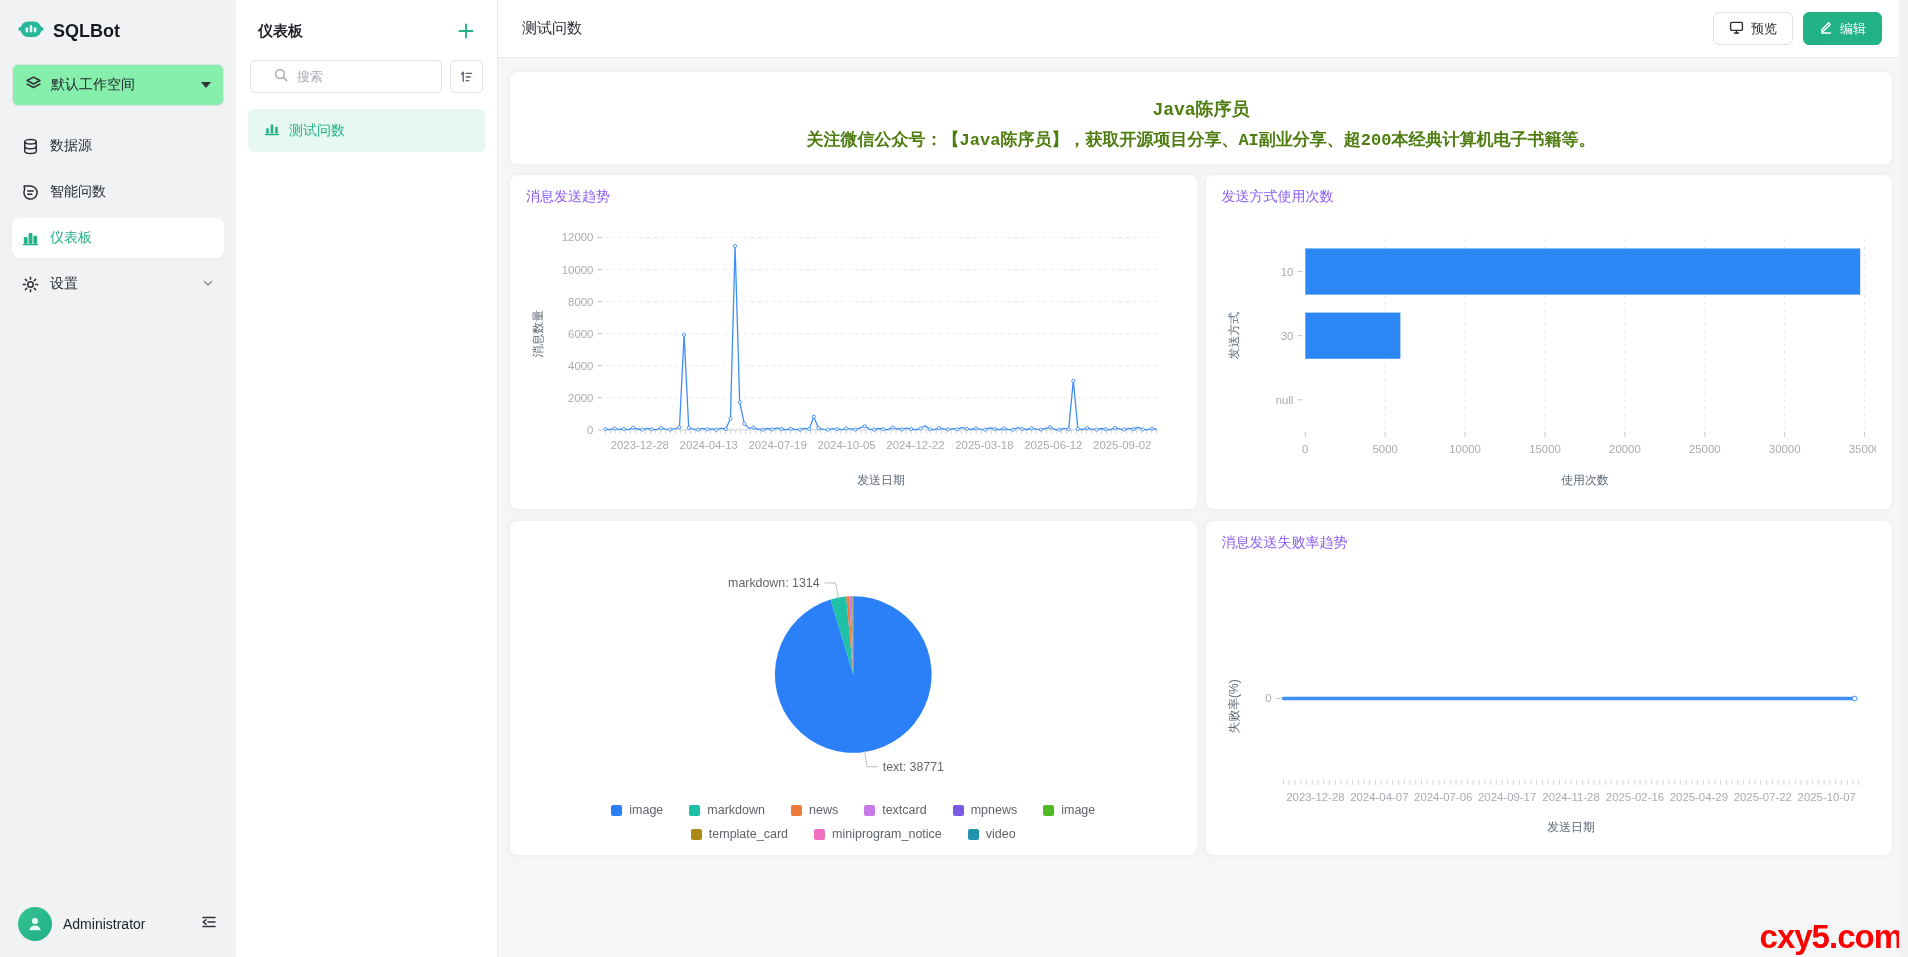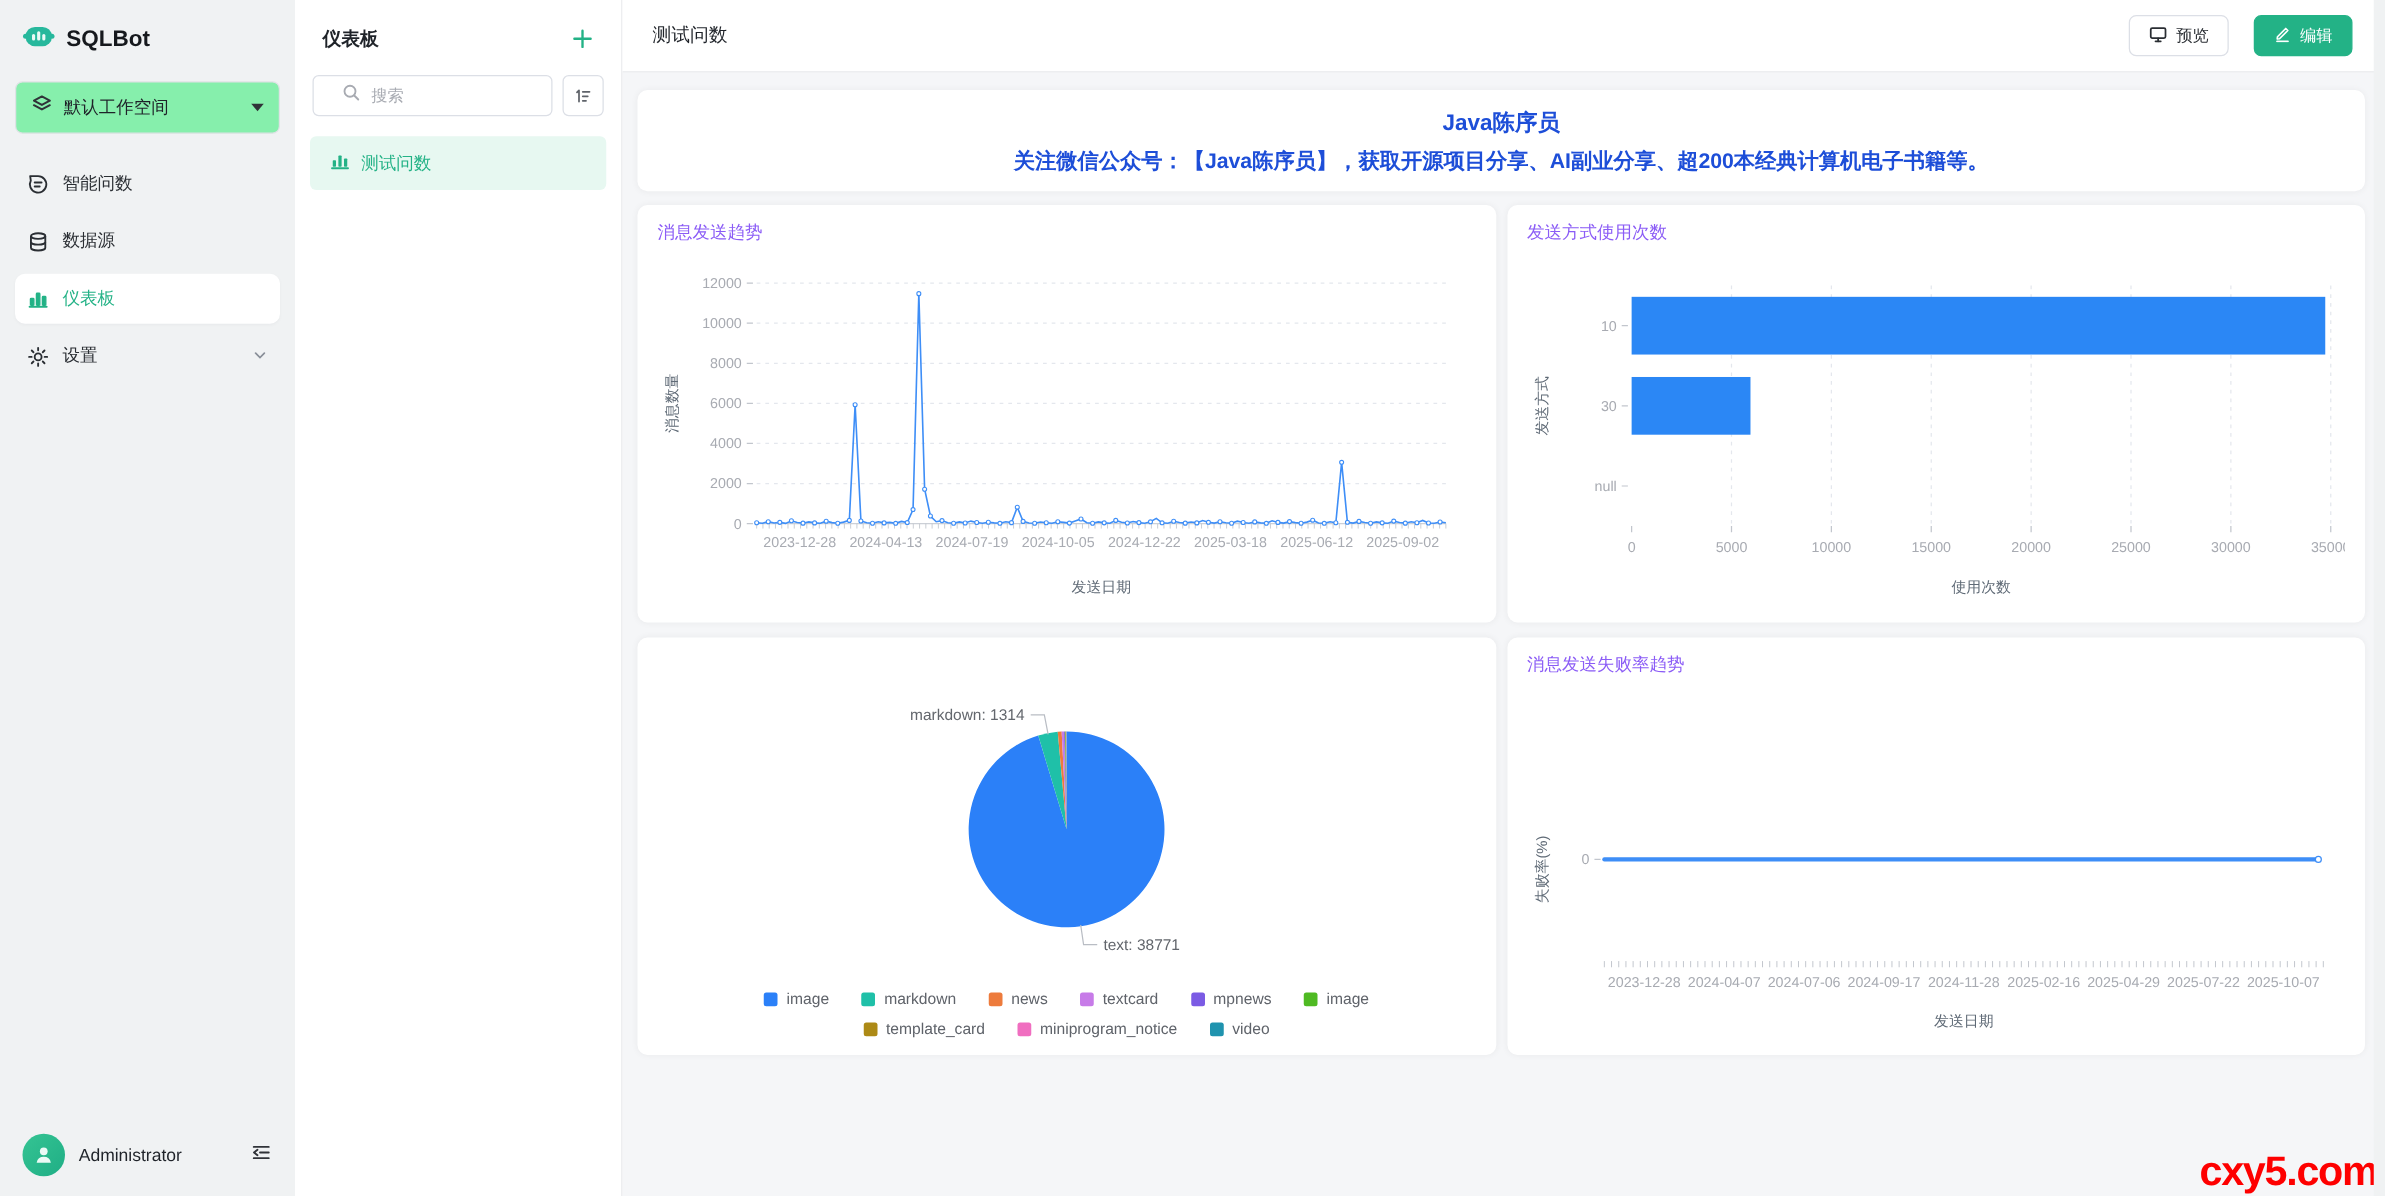--- a/index.html
+++ b/index.html
@@ -40,28 +40,28 @@
   .search-box { flex:1; height:33px; border:1px solid #dcdfe6; border-radius:5px; display:flex; align-items:center; gap:7px; padding:0 23px; background:#fff; }
   .search-box input { border:none; outline:none; width:100%; font-size:13px; color:#303338; font-family:inherit; }
   .search-box input::placeholder { color:#a8abb2; }
   .sort-btn { width:33px; height:33px; border:1px solid #dcdfe6; border-radius:5px; background:#fff; display:flex; align-items:center; justify-content:center; cursor:pointer; }
   .panel-item { margin-top:16px; height:43px; background:#e7f8f1; border-radius:5px; display:flex; align-items:center; gap:9px; padding:0 16px; color:#23b286; font-size:14px; cursor:pointer; }
 
   
   .main { flex:1; min-width:0; display:flex; flex-direction:column; background:#f5f6f8; position:relative; }
   .topbar { height:58px; background:#fff; border-bottom:1px solid #e7e9ec; display:flex; align-items:center; justify-content:space-between; padding:0 26px 0 24px; }
   .topbar-title { font-size:15px; font-weight:500; }
-  .btn-group { display:flex; gap:20px;margin-left:36px; }
+  .btn-group { display:flex; gap:10px;margin-left:36px; }
   .btn { height:33px; border-radius:6px; display:inline-flex; align-items:center; gap:7px; padding:0 15px; font-size:13px; cursor:pointer; font-family:inherit; }
   .btn-outline { background:#fff; border:1px solid #dcdfe6; color:#2a2e33; }
   .btn-primary { background:#23b286; border:1px solid #23b286; color:#fff; }
 
   .content { flex:1; padding:14px 16px 0 12px; position:relative; }
   .card-shadow { background:#fff; border-radius:8px; box-shadow:0 0 6px rgba(31,35,41,.05); }
-  .banner { padding:14px 20px 13px; text-align:center; font-family:Liberation Sans, sans-serif; font-weight:bold; color:#1d4ed8; }
+  .banner { padding:25px 20px 13px; text-align:center; font-family:Liberation Mono, monospace; font-weight:bold; color:#4d7c0f; }
   .banner-l1 { font-size:18px; }
   .banner-l2 { font-size:17px; margin-top:7px; }
 
   .grid { display:grid; grid-template-columns:1fr 1fr; gap:12px 9px; margin-top:11px; }
   .card { height:334px; padding:13px 16px 8px; display:flex; flex-direction:column; }
   .card-title { font-size:14px; color:#8b5cf6; }
   .chart-holder { flex:1; margin-top:6px; }
   .chart-holder svg { display:block; width:100%; height:100%; }
 
   .pie-wrap { flex:1; display:flex; flex-direction:column; margin-top:2px; }
@@ -100,37 +100,37 @@
           <path d="M2 8.6 L8 11.8 14 8.6" stroke-linecap="round"></path>
         </svg>
       </span>
       <span class="workspace-label">默认工作空间</span>
       <span class="caret-down"></span>
     </div>
 
     <nav class="menu">
       <div class="menu-item">
         <span class="mi-icon">
+          <svg width="17" height="17" viewBox="0 0 16 16" fill="none" stroke="#2a2e33" stroke-width="1.4">
+            <ellipse cx="8" cy="3.6" rx="5.4" ry="2.1"></ellipse>
+            <path d="M2.6 3.6 V12.4 c0 1.16 2.42 2.1 5.4 2.1 s5.4-.94 5.4-2.1 V3.6"></path>
+            <path d="M2.6 8 c0 1.16 2.42 2.1 5.4 2.1 s5.4-.94 5.4-2.1"></path>
+          </svg>
+        </span>
+        <span>数据源</span>
+      </div>
+      <div class="menu-item">
+        <span class="mi-icon">
           <svg width="17" height="17" viewBox="0 0 16 16" fill="none" stroke="#2a2e33" stroke-width="1.4" stroke-linecap="round">
             <path d="M8 1.8 a6.2 6.2 0 1 1 -5.5 3.3 L2 1.8 Z" stroke-linejoin="round"></path>
             <line x1="5.4" y1="6.6" x2="10.6" y2="6.6"></line>
               <line x1="5.4" y1="9.6" x2="9.2" y2="9.6"></line>
           </svg>
         </span>
         <span>智能问数</span>
-      </div>
-      <div class="menu-item">
-        <span class="mi-icon">
-          <svg width="17" height="17" viewBox="0 0 16 16" fill="none" stroke="#2a2e33" stroke-width="1.4">
-            <ellipse cx="8" cy="3.6" rx="5.4" ry="2.1"></ellipse>
-            <path d="M2.6 3.6 V12.4 c0 1.16 2.42 2.1 5.4 2.1 s5.4-.94 5.4-2.1 V3.6"></path>
-            <path d="M2.6 8 c0 1.16 2.42 2.1 5.4 2.1 s5.4-.94 5.4-2.1"></path>
-          </svg>
-        </span>
-        <span>数据源</span>
       </div>
       <div class="menu-item active">
         <span class="mi-icon">
           <svg width="17" height="17" viewBox="0 0 16 16">
             <g class="fillpart" fill="#23b286">
               <rect x="2.2" y="7.2" width="2.6" height="5.2" rx="0.6"></rect>
               <rect x="6.7" y="3.4" width="2.6" height="9" rx="0.6"></rect>
               <rect x="11.2" y="5.8" width="2.6" height="6.6" rx="0.6"></rect>
             </g>
             <line x1="1.6" y1="13.6" x2="14.4" y2="13.6" stroke="#23b286" stroke-width="1.5" stroke-linecap="round"></line>

